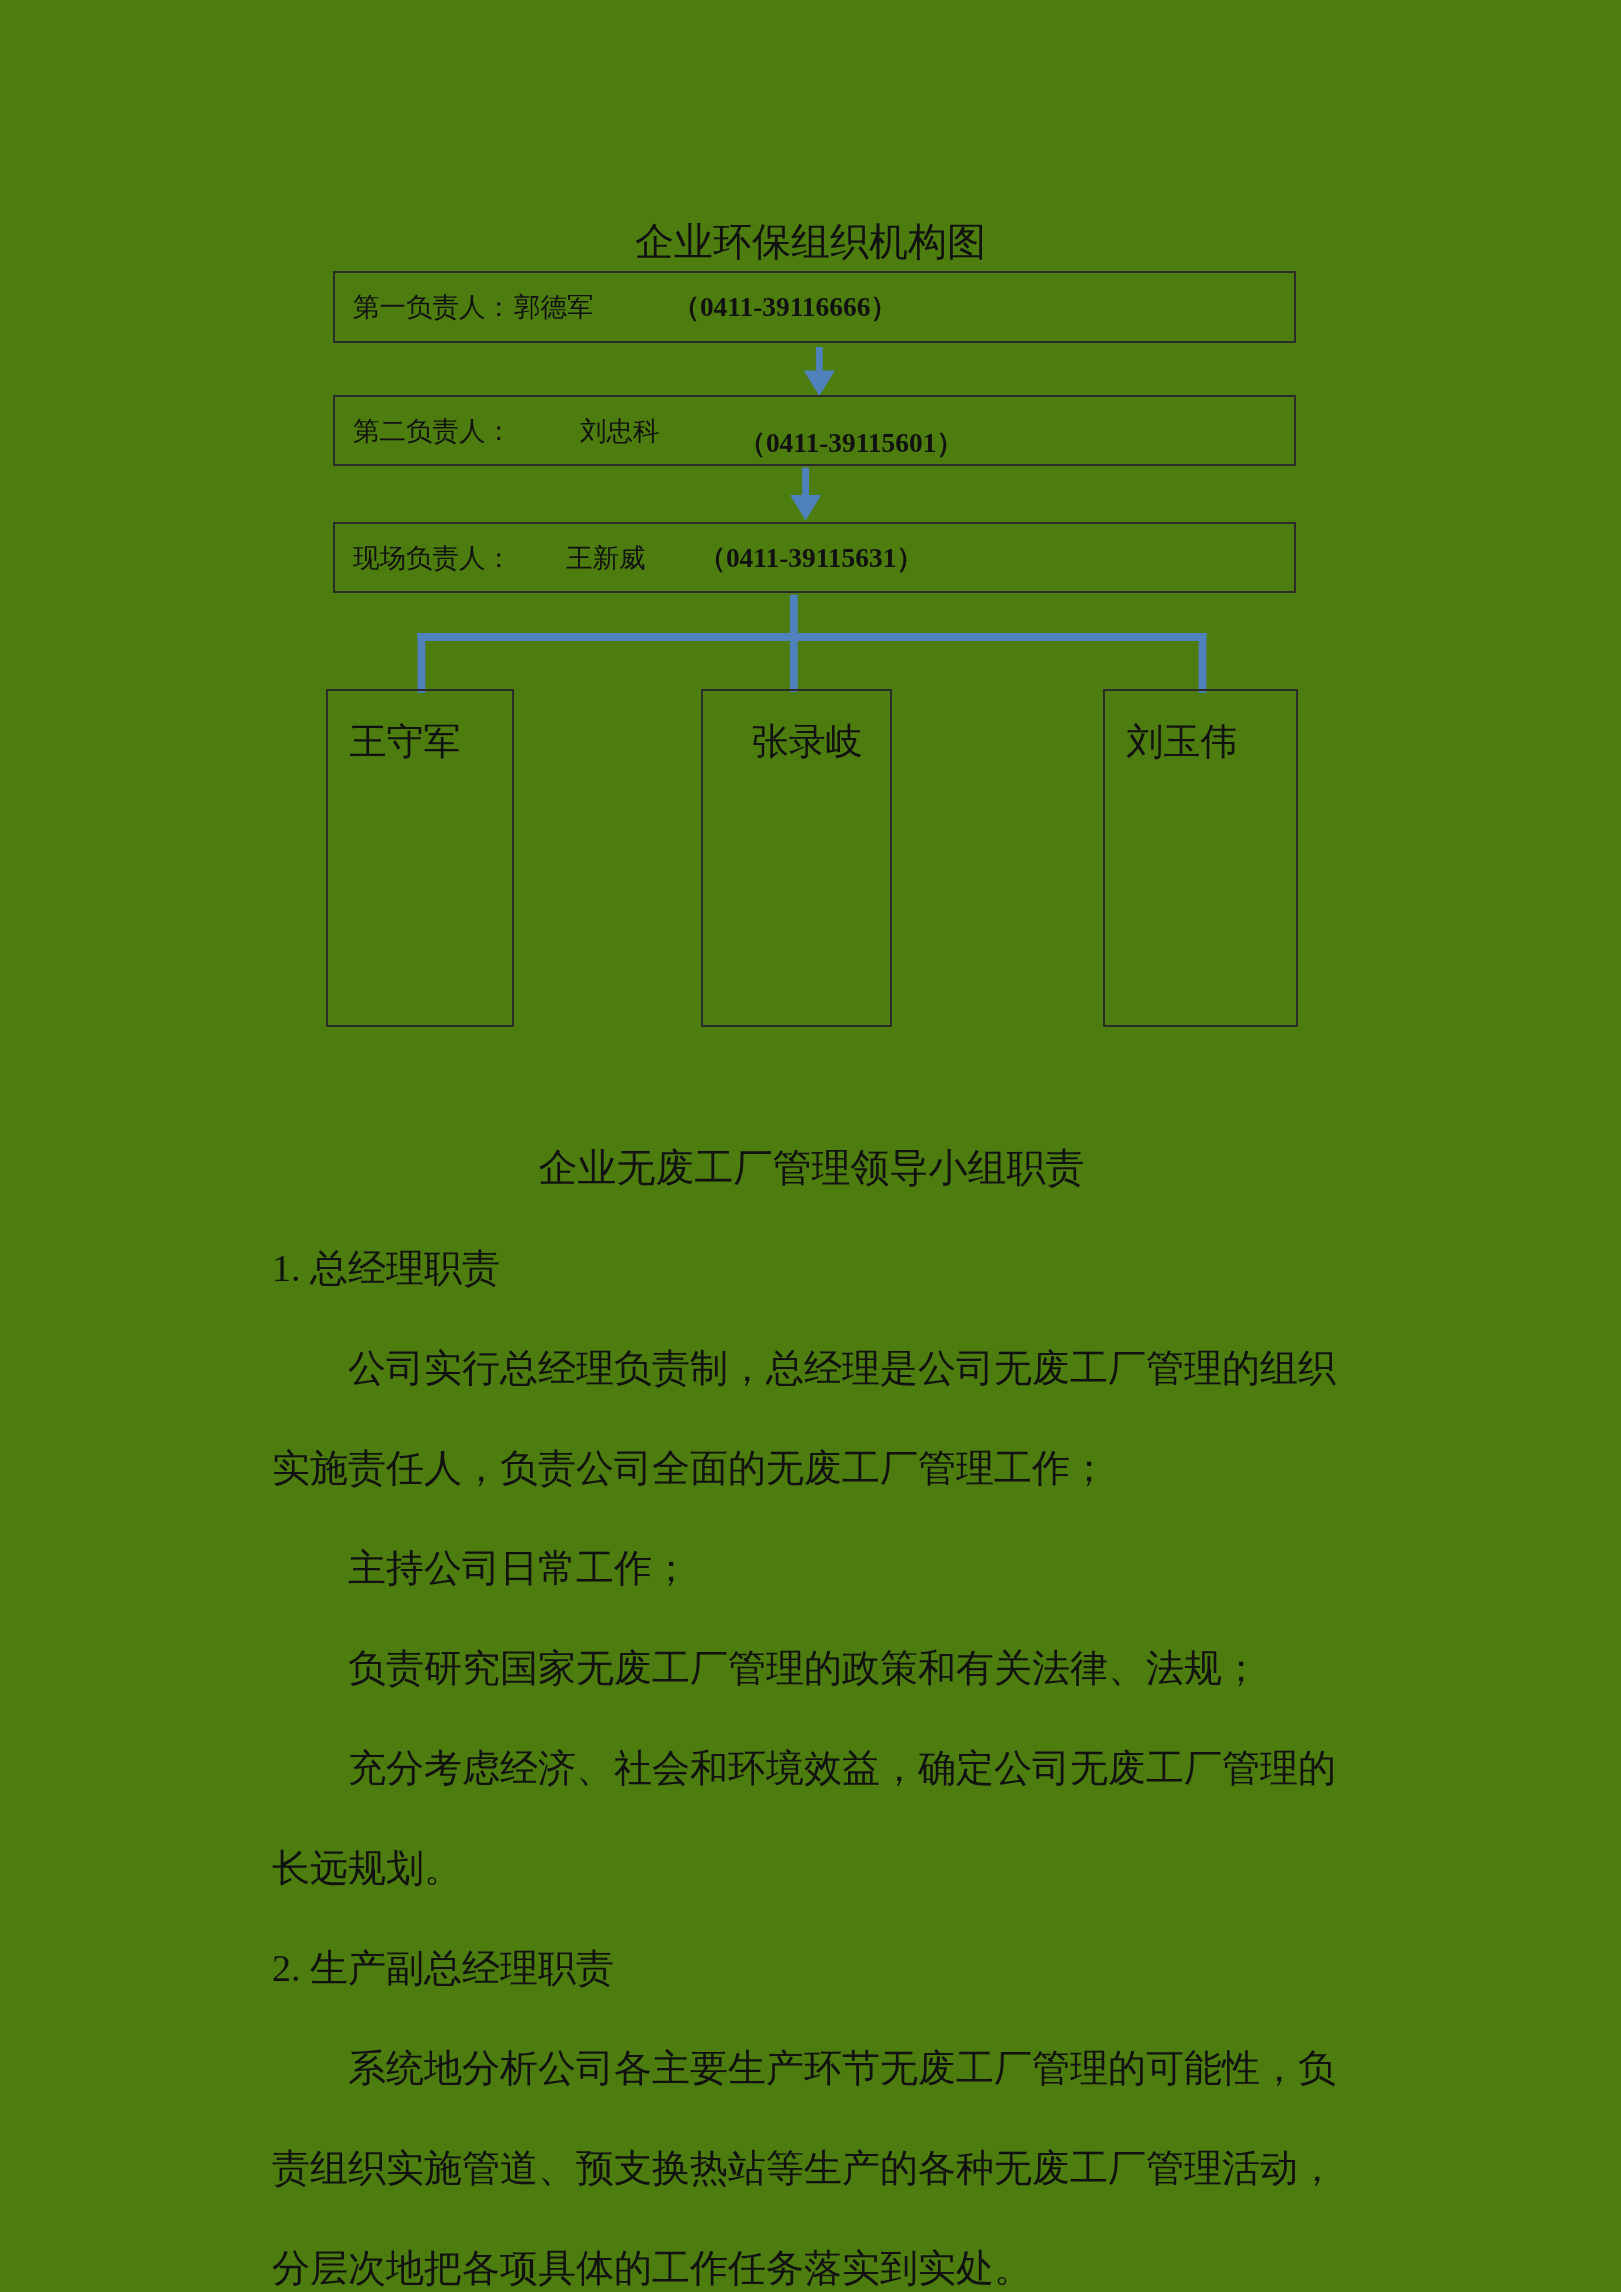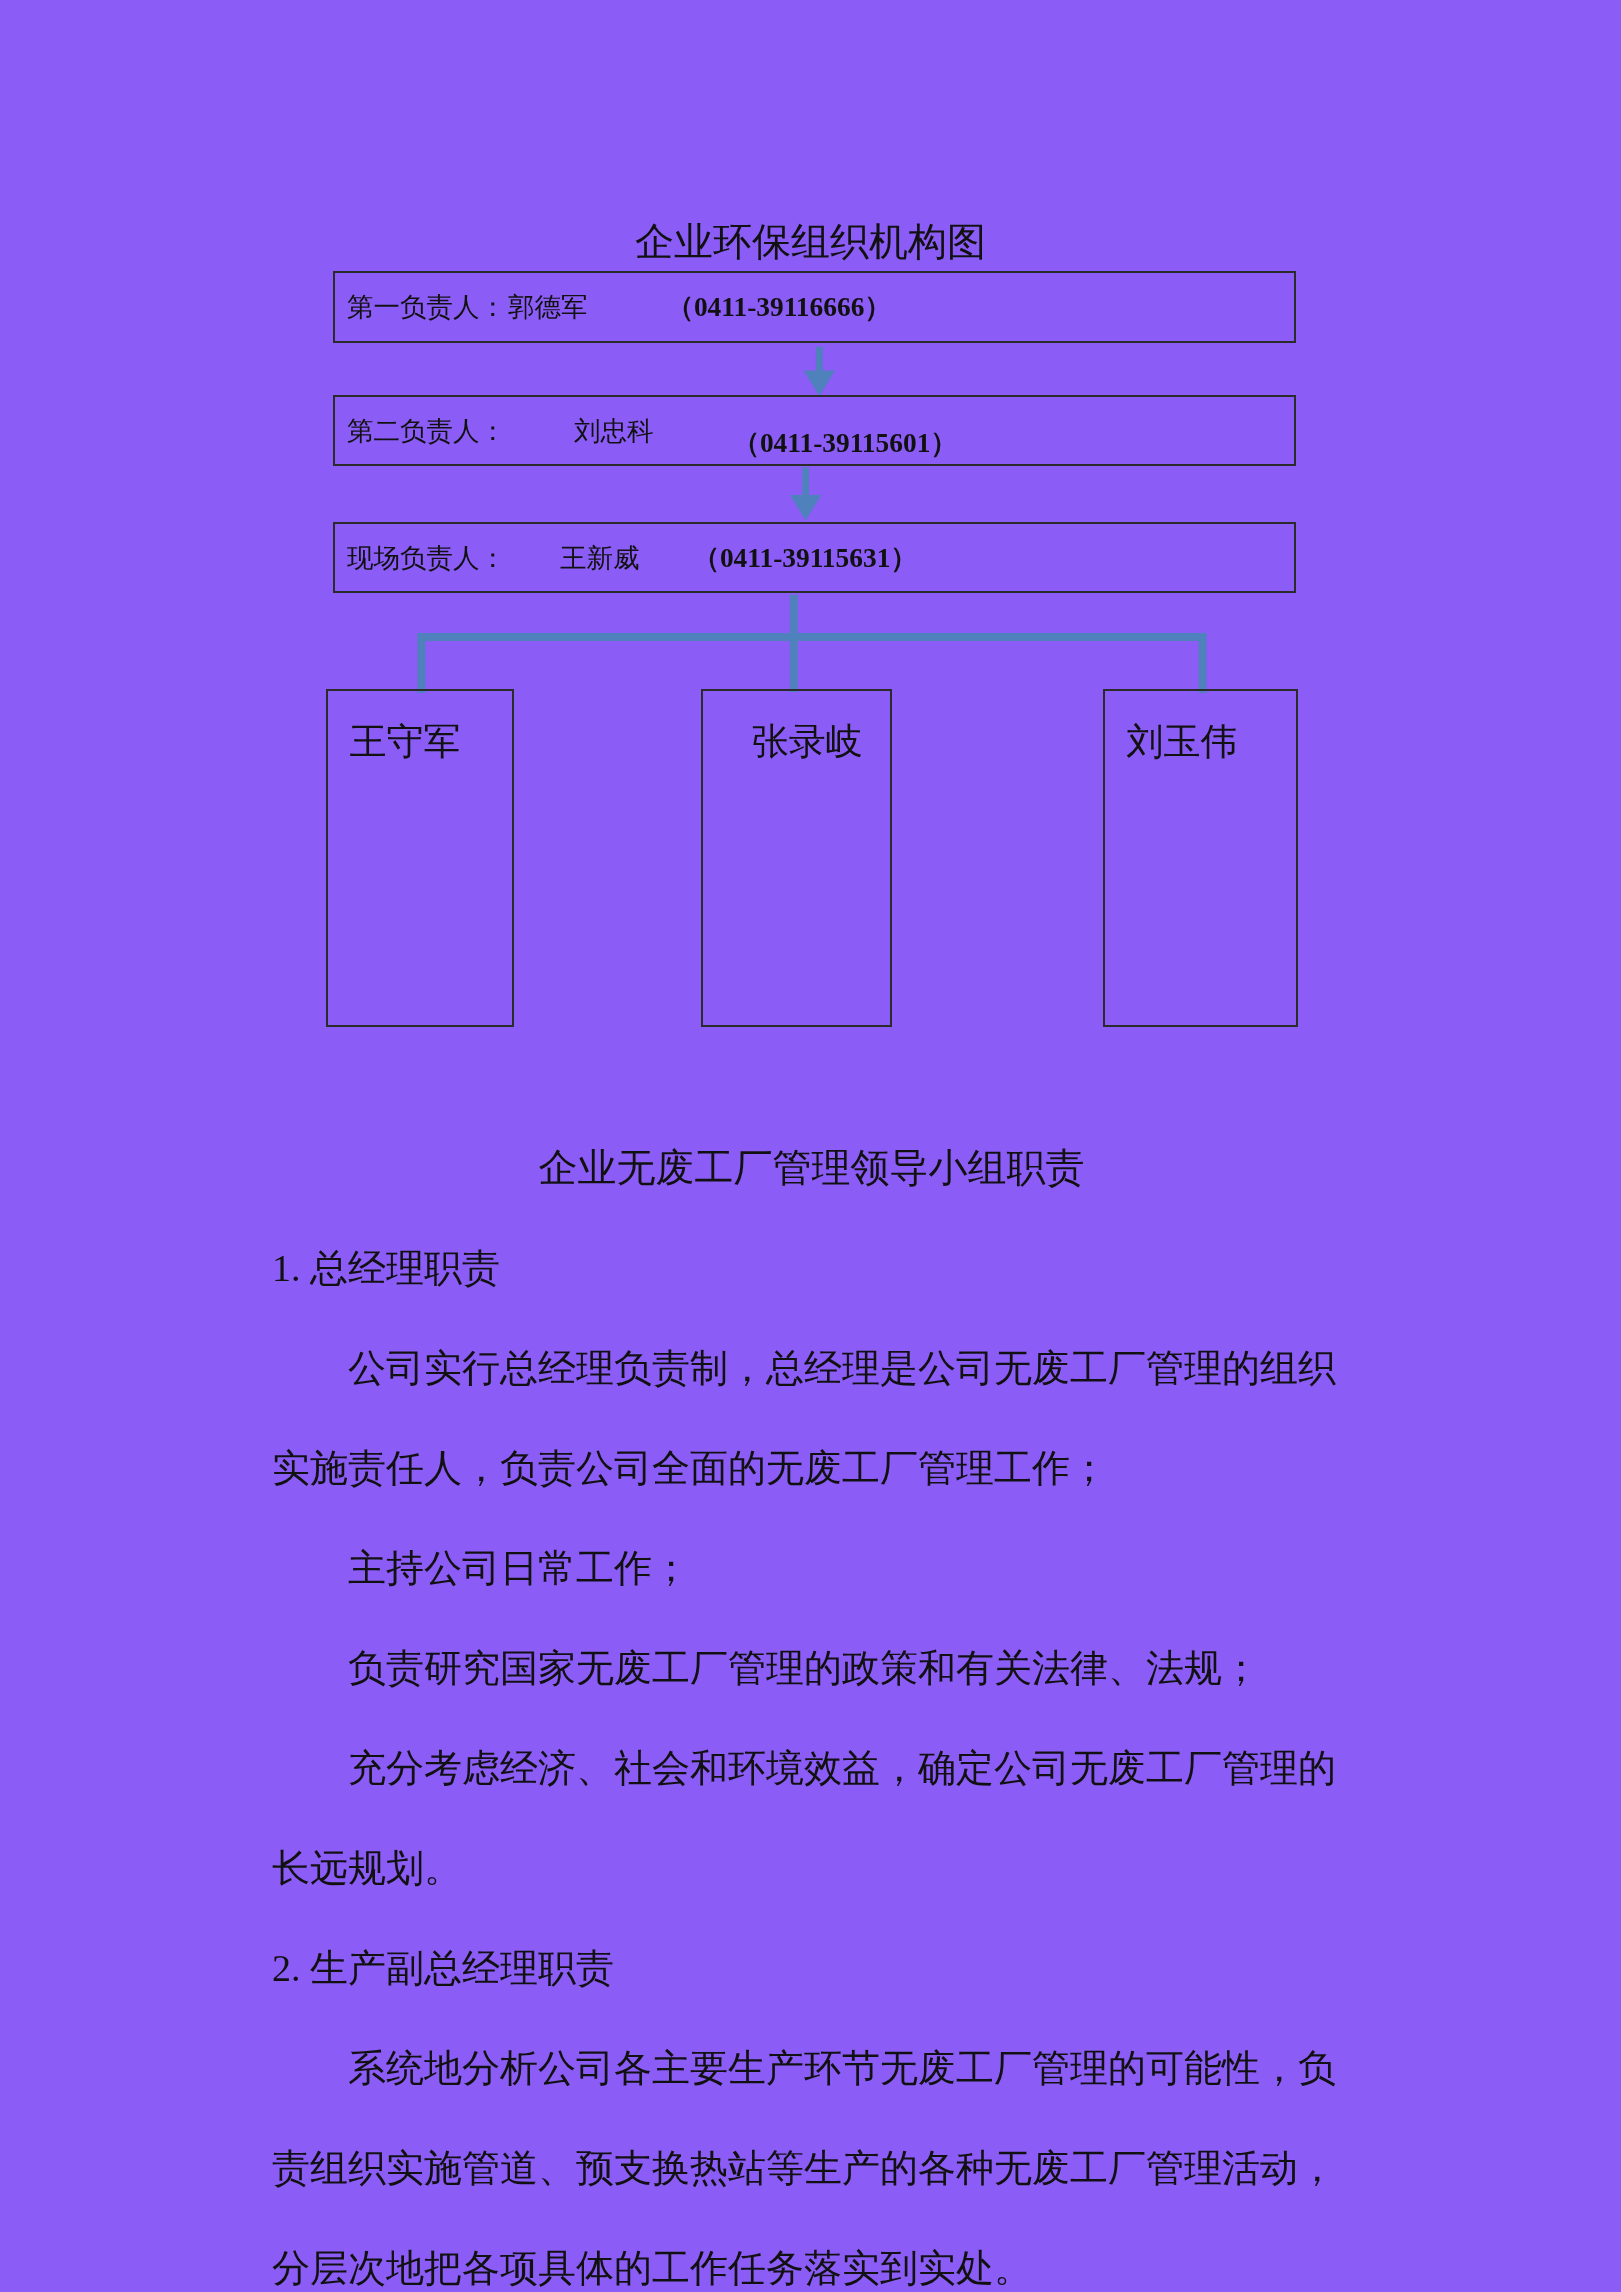--- a/index.html
+++ b/index.html
@@ -1,36 +1,36 @@
 <!DOCTYPE html>
 <html><head>
 <meta charset="utf-8">
 <style>
   html,body{margin:0;padding:0;background:#9a9a9a;}
   .page{
     position:relative;
     width:1621px;height:2293px;
-    background:#8b5cf6;
+    background:#4d7c0f;
     font-family:"Liberation Serif","DejaVu Serif",serif;
     color:#111;
     overflow:hidden;
   }
   
   .doc-title{
     position:absolute;left:0;right:0;top:192px;
     text-align:center;
     font-size:39px;font-weight:400;line-height:47px;
     letter-spacing:0;
   }
   
   .level-box{
     position:absolute;left:333px;width:963px;height:72px;
     border:2px solid #2b2b2b;box-sizing:border-box;
     display:flex;align-items:center;
-    padding-left:12px;
+    padding-left:18px;
     font-size:26.5px;white-space:nowrap;
   }
   .level-box.b1{top:271px;}
   .level-box.b2{top:395px;height:71px;gap:30px;}
   .level-box.b3{top:522px;height:71px;}
   .lvl-phone{font-weight:700;font-size:27.4px;}
   .b1 .lvl-name{margin-left:2px;}
   .b1 .lvl-phone{margin-left:79px;}
   .b2 .lvl-name{margin-left:38px;}
   .b2 .lvl-phone{margin-left:49px;margin-top:24px;}

